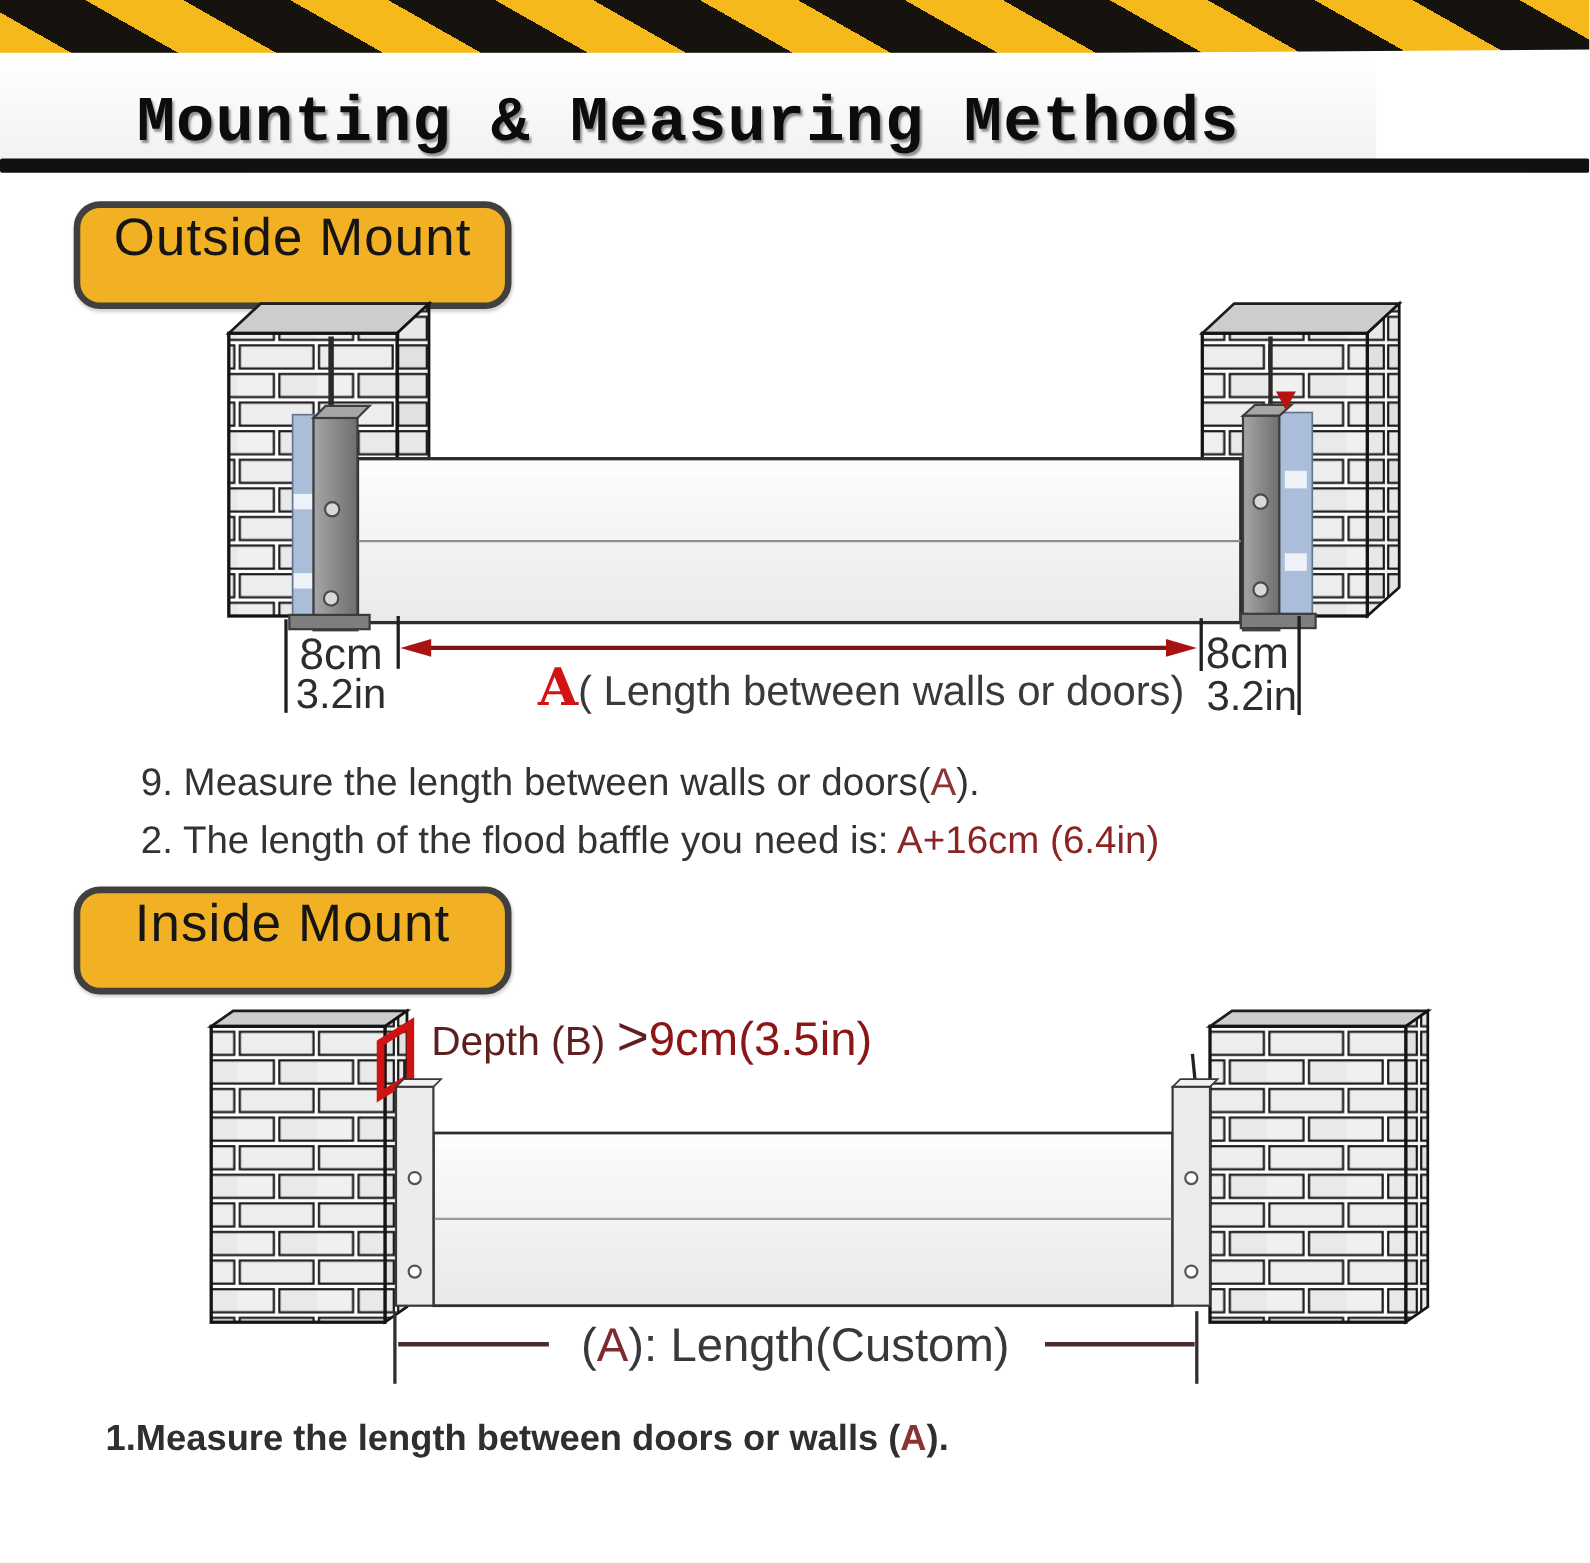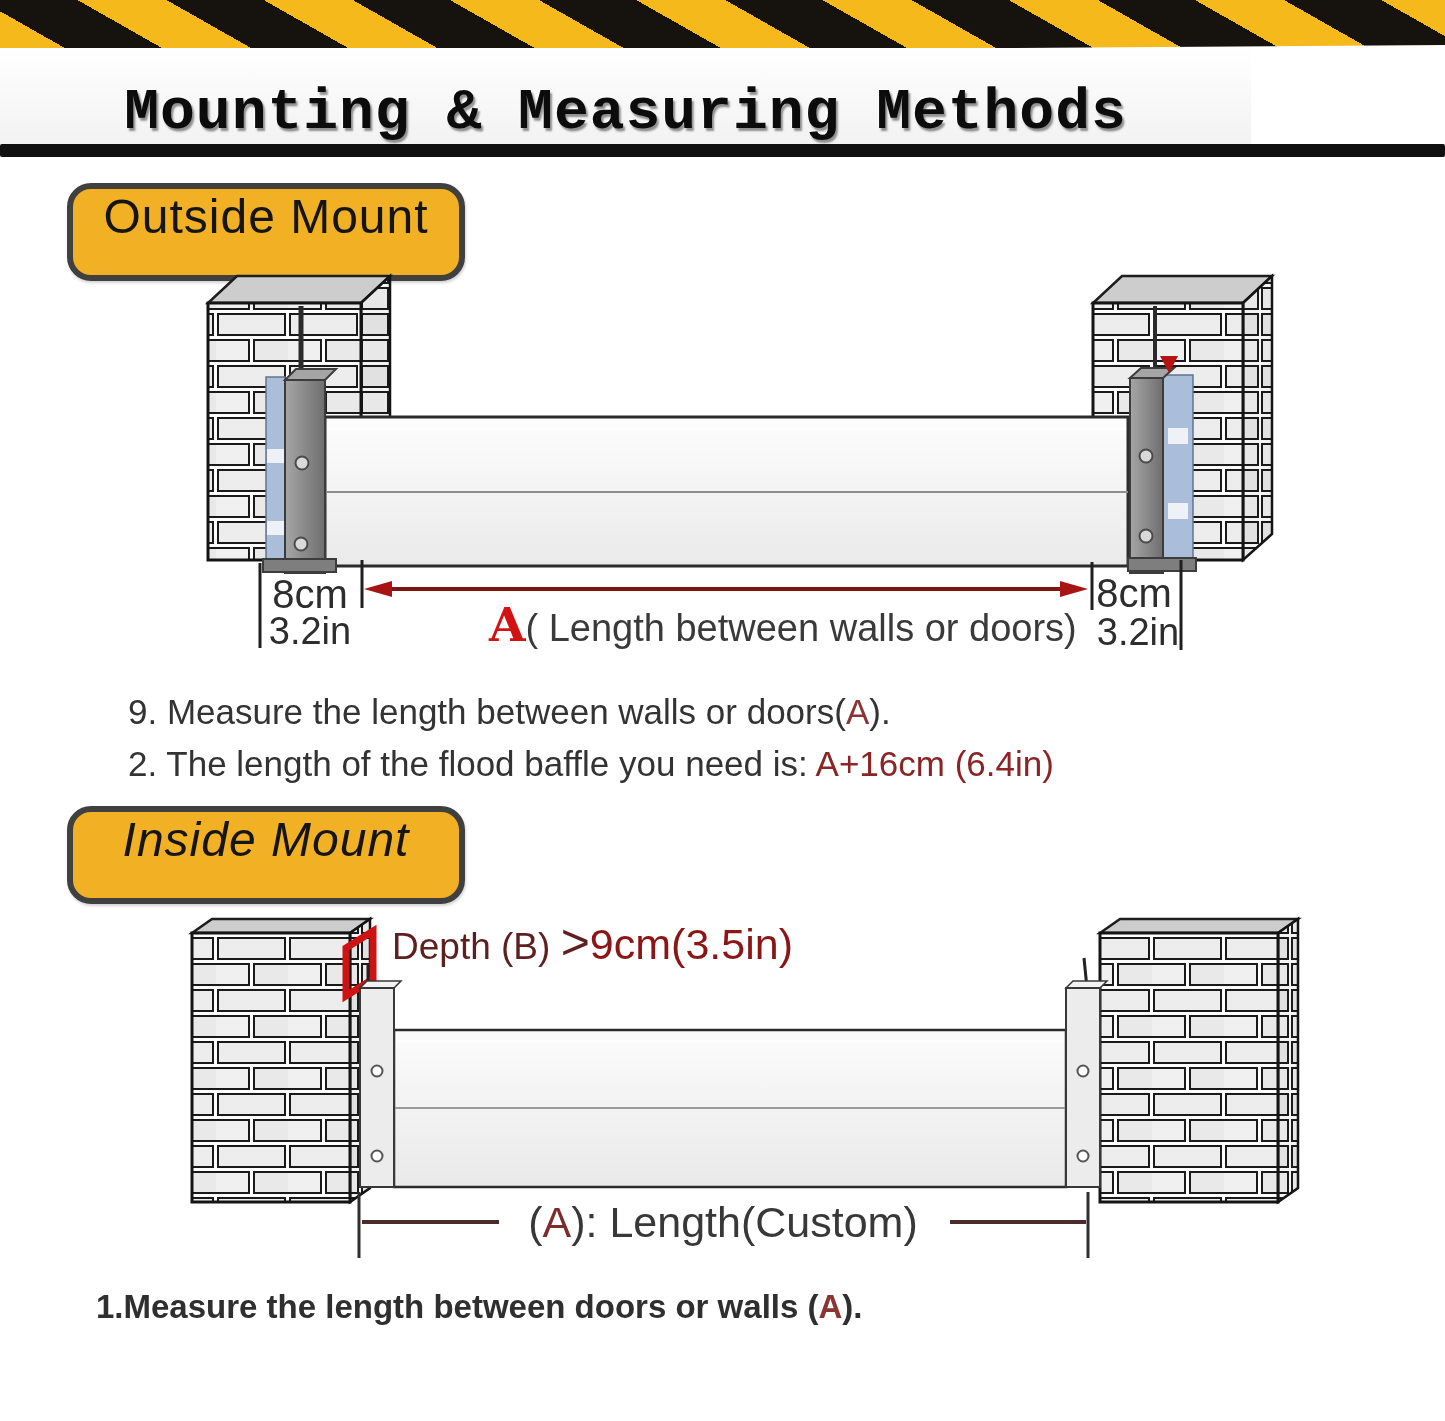--- a/index.html
+++ b/index.html
@@ -25,21 +25,21 @@
   .black-bar{position:absolute;left:0;top:144px;width:1445px;height:13px;background:#101010;border-radius:2px;}
   
   .badge{
     position:absolute;left:26px;width:386px;height:86px;background:#f2b124;
     border:6px solid #404040;border-radius:24px;display:flex;align-items:flex-start;justify-content:center;
     box-shadow:1px 2px 3px rgba(0,0,0,.18);
     margin-left:41px;
   }
   .badge span{font-size:48px;color:#151515;letter-spacing:1px;}
   .badge.outside{top:183px;}
-  .badge.inside{top:806px;font-style:italic;}
+  .badge.inside{top:806px;}
   
   .diagram{position:absolute;left:0;}
   .svgtxt{font-family:"Liberation Sans",sans-serif;}
   
   .step{position:absolute;font-size:35px;color:#333333;white-space:nowrap;}
   .step.small{font-size:33px;color:#2f2f2f;font-weight:bold;}
   .red-soft{color:#8b3434;}
   .red-strong{color:#8b2525;}
 </style>
 </head>

